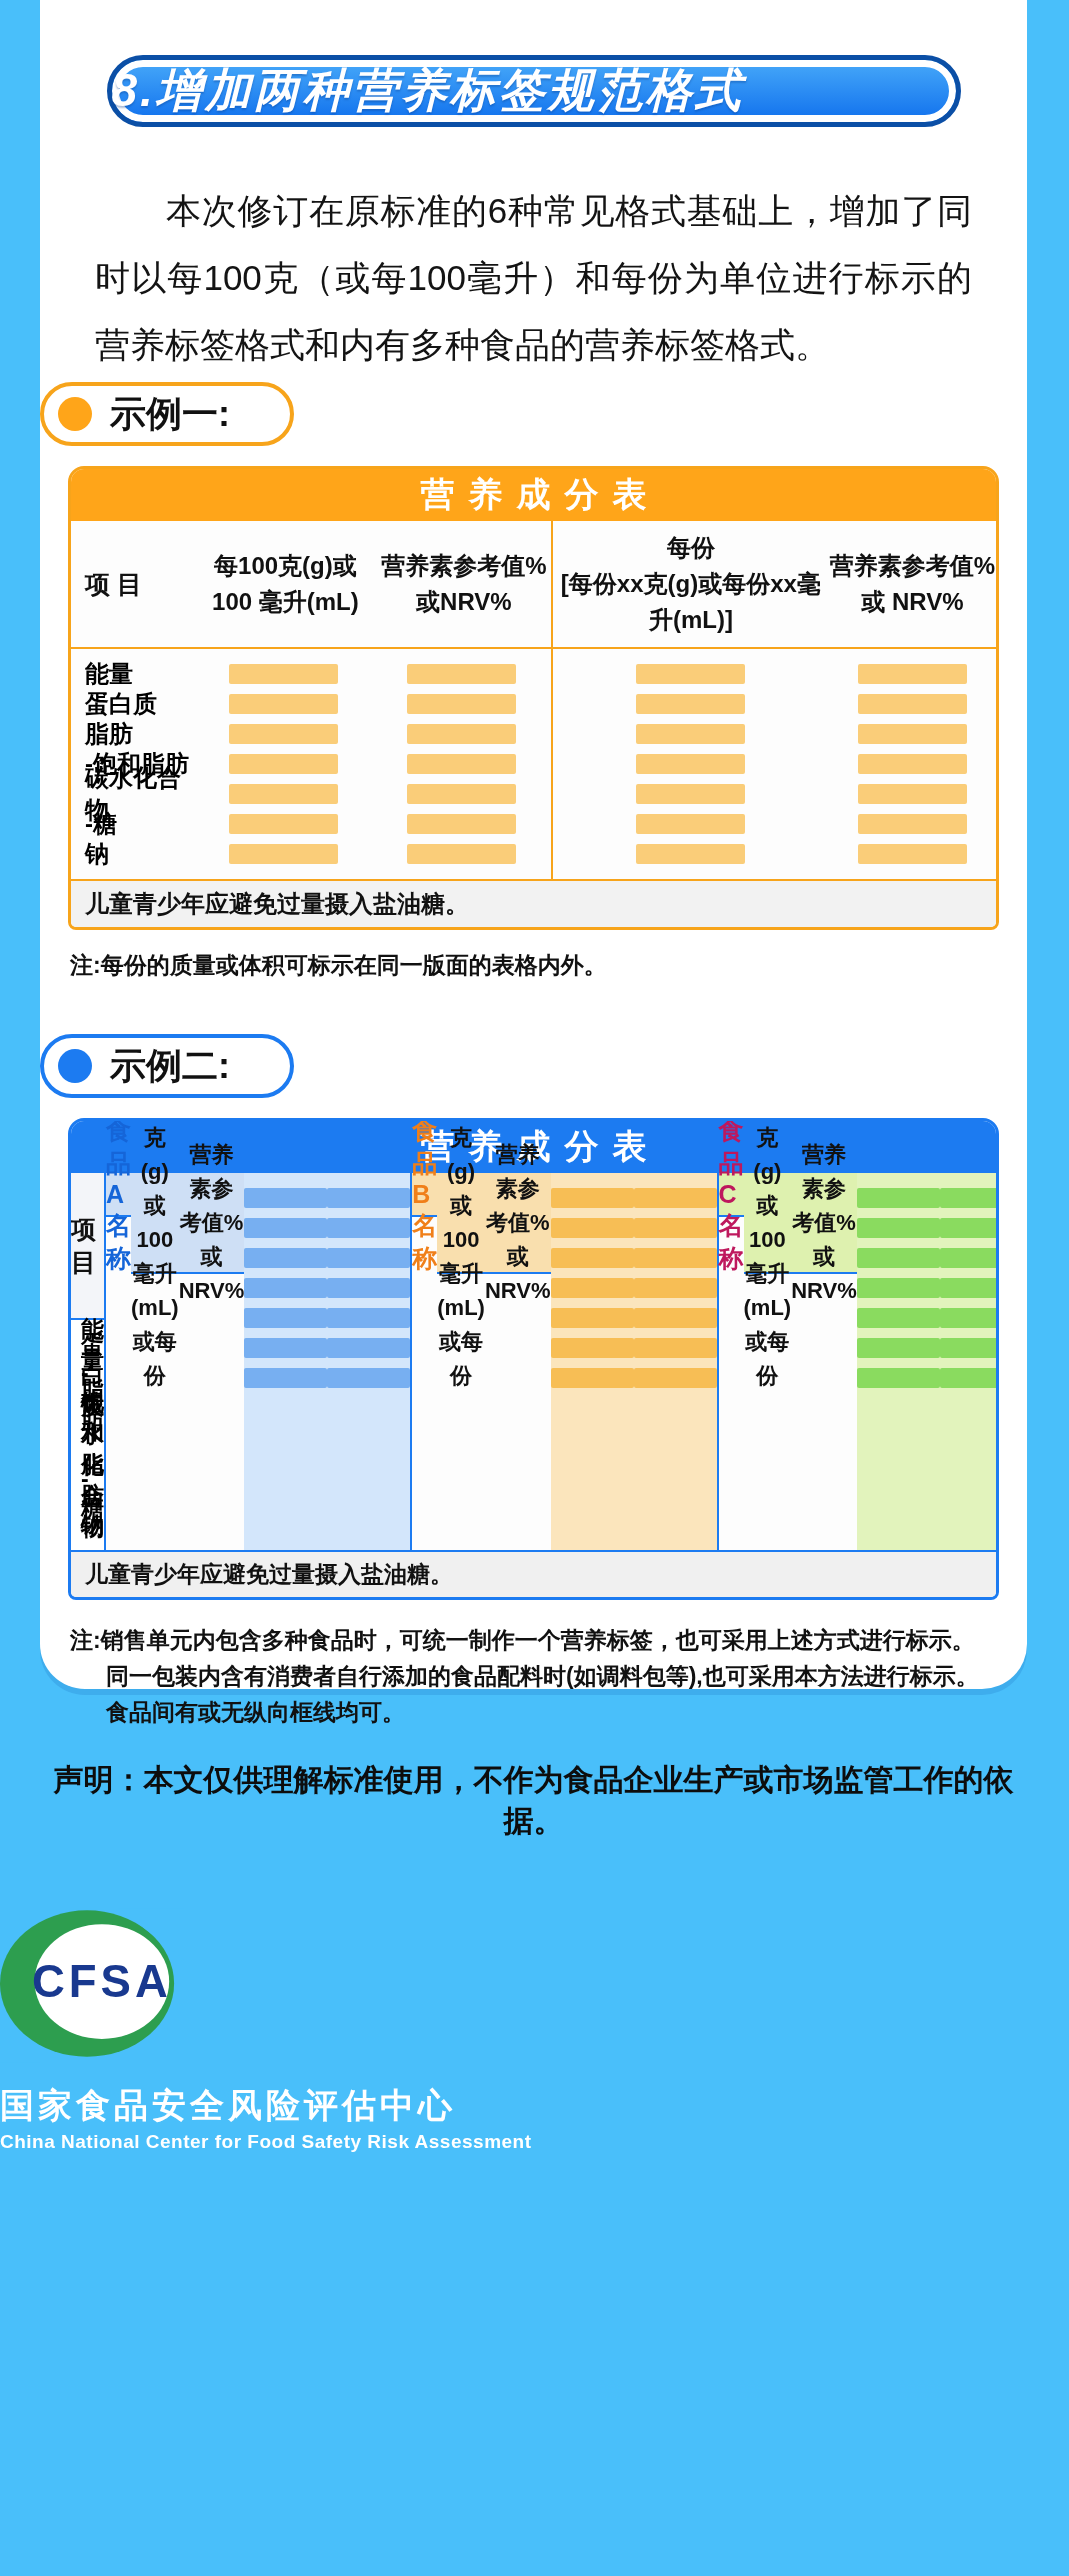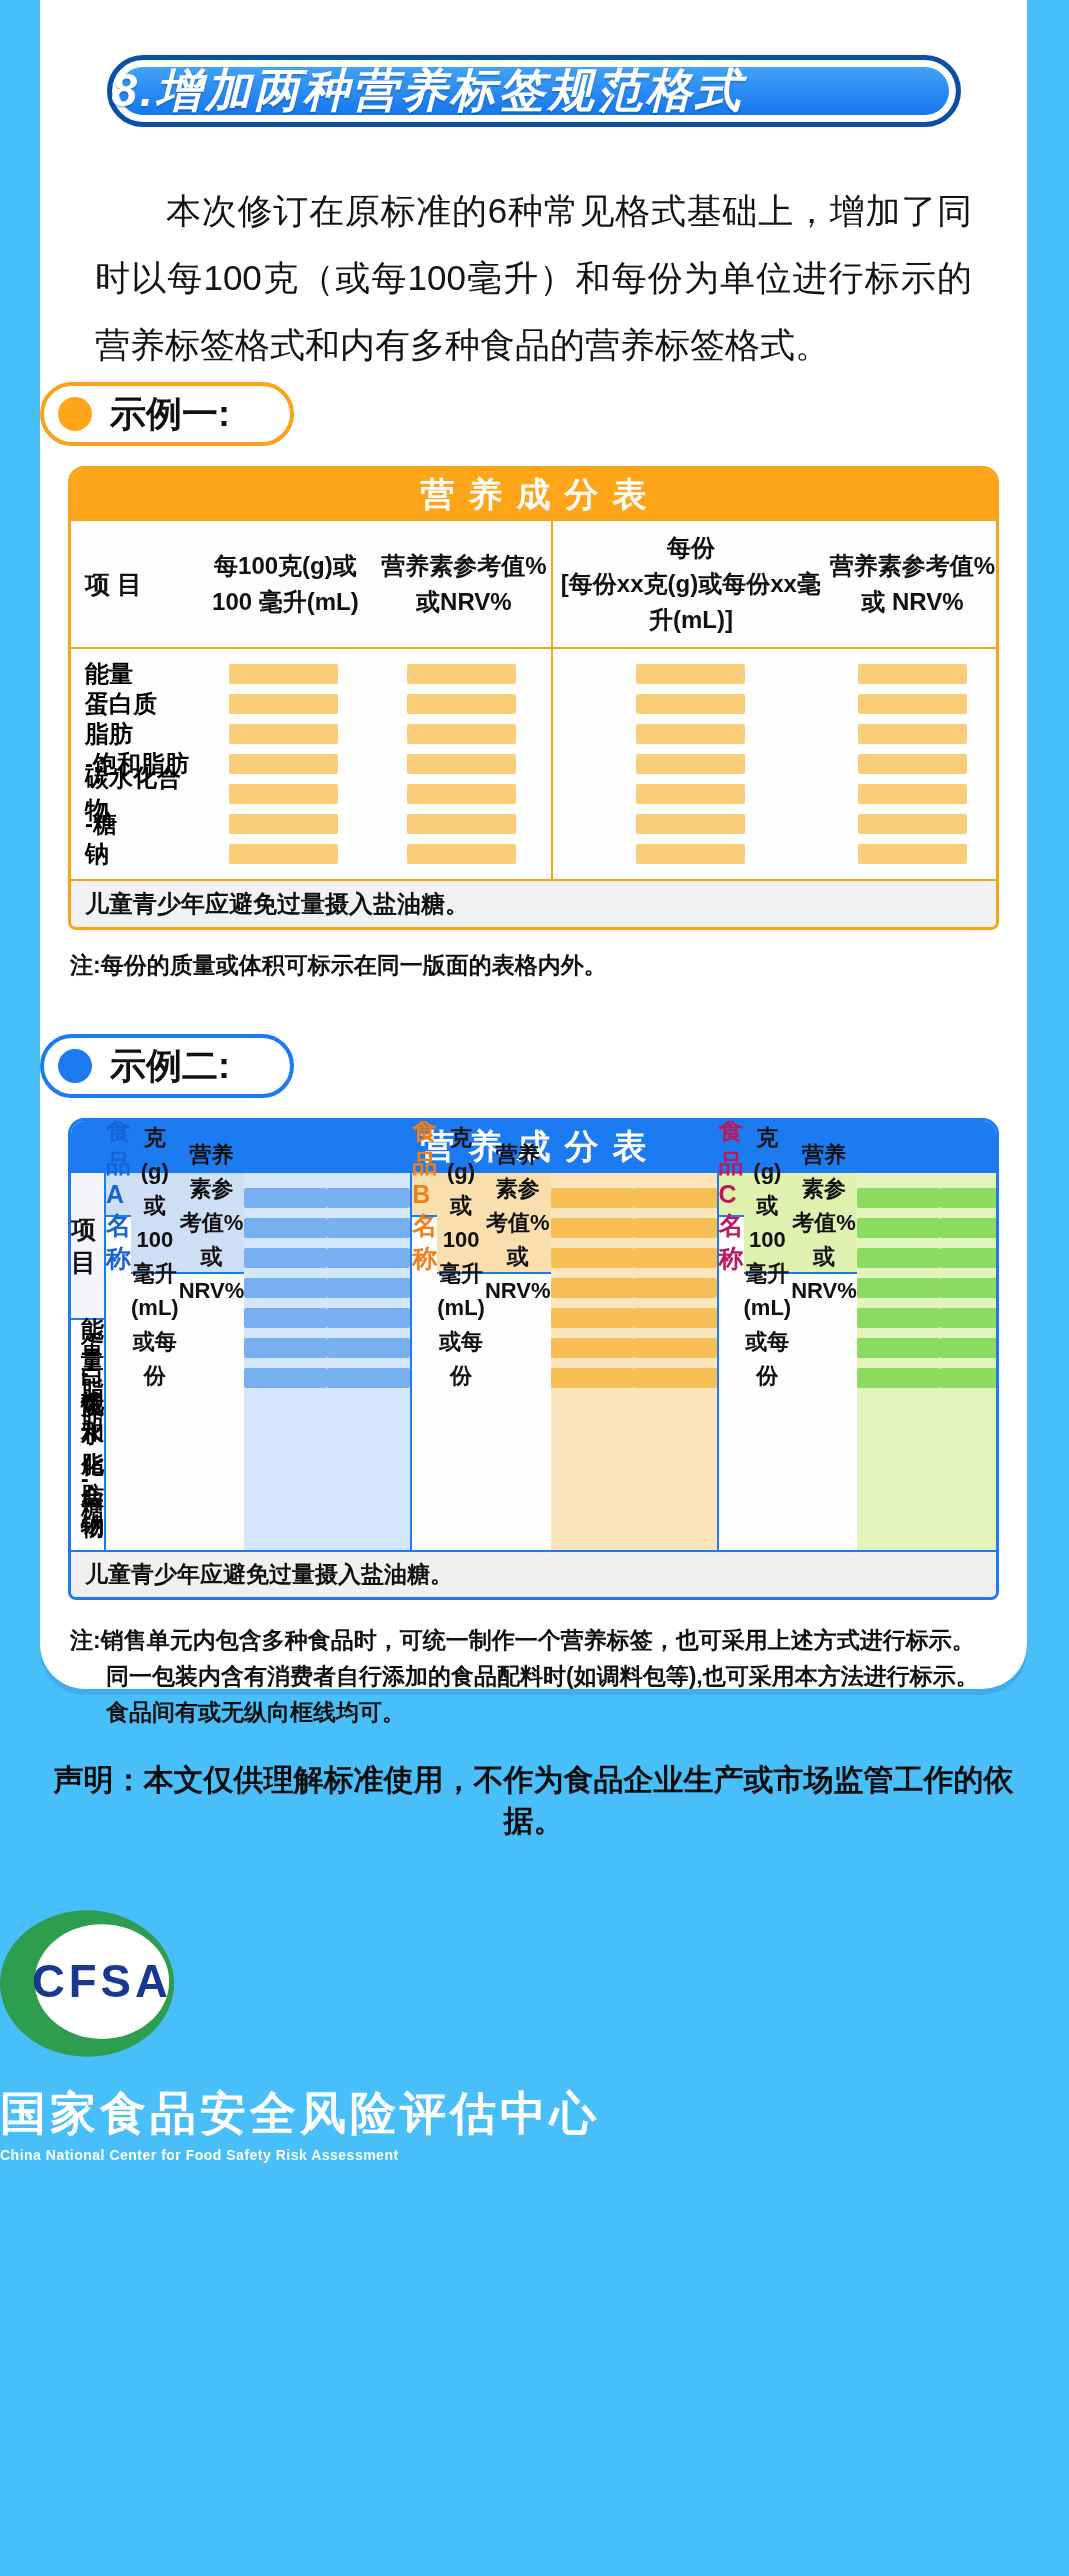--- a/index.html
+++ b/index.html
@@ -107,22 +107,22 @@
   .gb .gname, .gb .gsub { background:#F9DFAE; } .gb .gname { color:#F07F19; }
   .gb .gbody { background:#FBE5BC; } .gb .bar { background:#F7BE55; }
   .gc .gname, .gc .gsub { background:#DEF1AF; } .gc .gname { color:#be185d; }
   .gc .gbody { background:#E2F3BC; } .gc .bar { background:#8ADB5F; }
   .t2 .t-footer { border-top:2px solid #1C7BF1; background:#F0F0F0; font-size:23px; }
   .notes2 { margin:22px 30px 0; font-size:23px; font-weight:700; color:#111; line-height:36px; }
   .notes2 .indent { margin-left:36px; }
   .disclaimer { margin-top:30px; text-align:center; font-size:30px; font-weight:800; color:#0d0d0d; }
   
   .logo-wrap { position:absolute; left:0; top:1908px; width:1015px; text-align:left; }
-  .org-cn { margin-top:16px; color:#fff; font-size:46px; font-weight:700; letter-spacing:4px; }
-  .org-en { margin-top:2px; color:#fff; font-size:14px; font-weight:700; letter-spacing:0.5px; }
+  .org-cn { margin-top:16px; color:#fff; font-size:34px; font-weight:700; letter-spacing:4px; }
+  .org-en { margin-top:2px; color:#fff; font-size:19px; font-weight:700; letter-spacing:0.5px; }
 </style>
 </head>
 <body>
 
 <div class="card">
 
   <div class="banner">
     <span>8.增加两种营养标签规范格式</span>
   </div>
 

